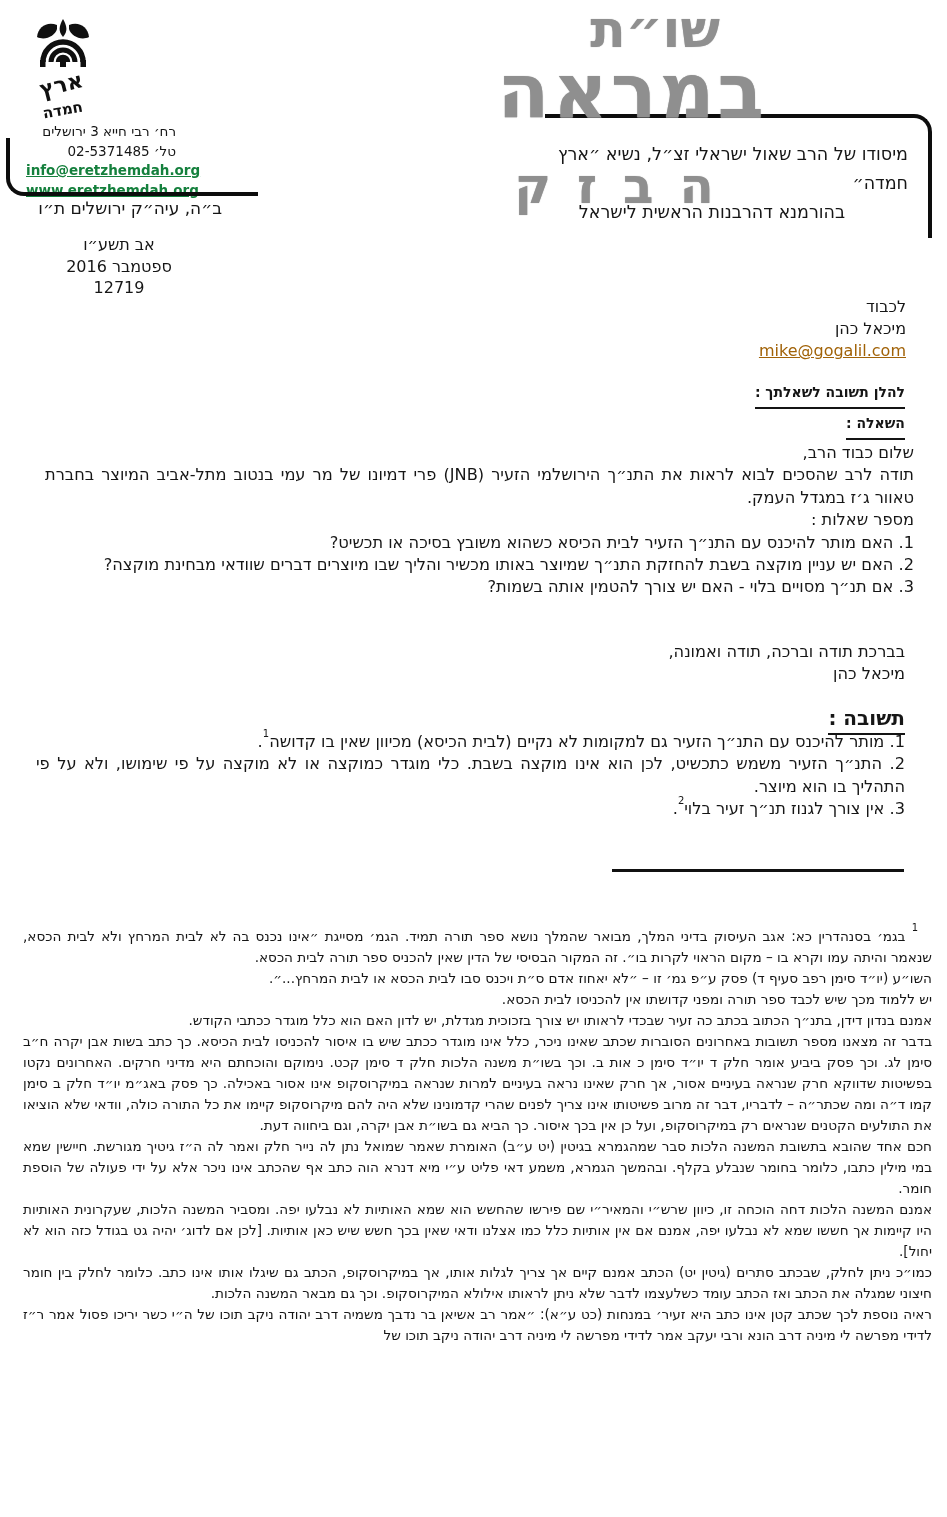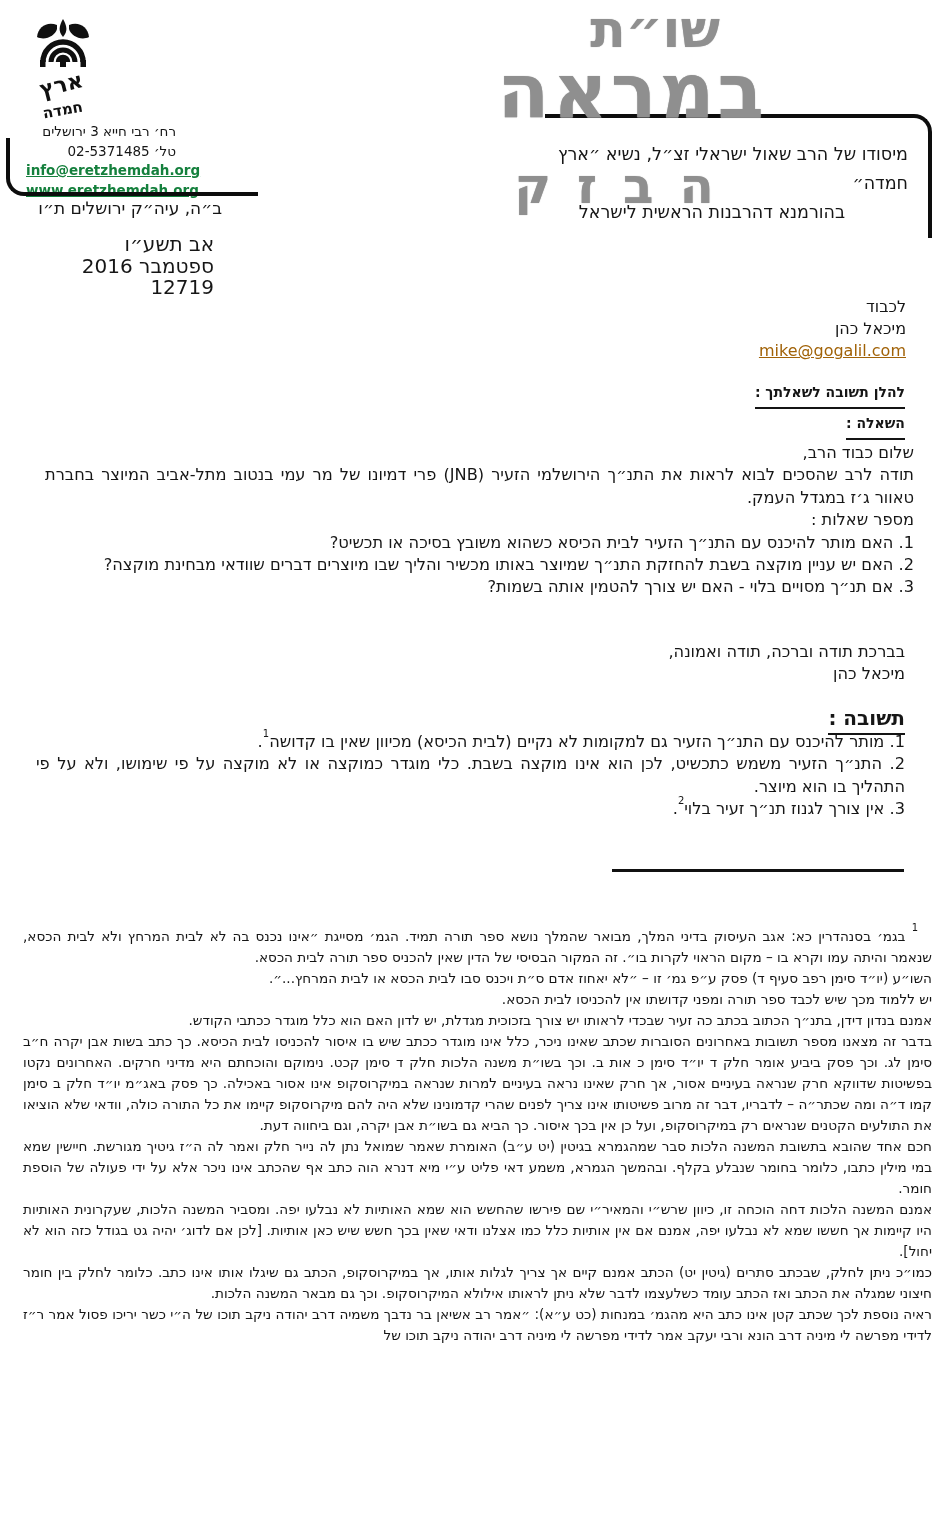--- a/index.html
+++ b/index.html
@@ -27,22 +27,22 @@
   .big-title{color:#8f8f8f;font-weight:bold;text-align:center;z-index:2;
     text-shadow:0 0 1px #a5a5a5;}
   .t1{left:575px;top:2px;width:160px;font-size:52px;line-height:54px;}
   .t2{left:462px;top:52px;width:340px;font-size:76px;line-height:80px;letter-spacing:3px;}
   .t3{left:452px;top:146px;width:350px;font-size:50px;line-height:80px;letter-spacing:26px;}
   .subtitle{left:516px;top:140px;width:392px;font-size:17.5px;line-height:29px;z-index:2;}
   .subtitle .l1{text-align:right;}
   .subtitle .l2{text-align:center;}
 
   
-  .dateblock{left:24px;top:234px;width:190px;font-size:20px;line-height:21.5px;
-    direction:ltr;text-align:right;}
+  .dateblock{left:24px;top:234px;width:190px;font-size:16px;line-height:21.5px;
+    direction:ltr;text-align:center;}
   .recipient{left:600px;top:296px;width:306px;font-size:16px;line-height:22px;text-align:right;}
   .recipient a{color:#a16207;text-decoration:underline;text-align:center;}
 
   
   .heads{left:500px;top:378px;width:405px;text-align:right;font-size:14px;line-height:28px;font-weight:bold;}
   .ul{border-bottom:2px solid #141414;padding-bottom:1px;display:inline-block;}
   .h-answer{left:500px;top:704px;width:405px;text-align:right;font-size:20px;line-height:28px;font-weight:bold;}
 
   
   .qblock{left:36px;top:442px;width:869px;font-size:16.2px;line-height:22.4px;text-align:justify;margin-left:9px;}
@@ -145,16 +145,16 @@
 
   <div class="abs footnotes">
     <p class="fn fn-first"><sup class="ref">1</sup> <span>בגמ׳ בסנהדרין כא: אגב העיסוק בדיני המלך, מבואר שהמלך נושא ספר תורה תמיד. הגמ׳ מסייגת ״אינו נכנס בה לא לבית המרחץ ולא לבית הכסא, שנאמר והיתה עמו וקרא בו – מקום הראוי לקרות בו״. זה המקור הבסיסי של הדין שאין להכניס ספר תורה לבית הכסא.</span></p>
     <p class="fn">השו״ע (יו״ד סימן רפב סעיף ד) פסק ע״פ גמ׳ זו – ״לא יאחוז אדם ס״ת ויכנס סבו לבית הכסא או לבית המרחץ...״.</p>
     <p class="fn">יש ללמוד מכך שיש לכבד ספר תורה ומפני קדושתו אין להכניסו לבית הכסא.</p>
     <p class="fn">אמנם בנדון דידן, בתנ״ך הכתוב בכתב כה זעיר שבכדי לראותו יש צורך בזכוכית מגדלת, יש לדון האם הוא כלל מוגדר ככתבי הקודש.</p>
     <p class="fn">בדבר זה מצאנו מספר תשובות באחרונים הסוברות שכתב שאינו ניכר, כלל אינו מוגדר ככתב שיש בו איסור להכניסו לבית הכיסא. כך כתב בשות אבן יקרה ח״ב סימן לג. וכך פסק ביביע אומר חלק ד יו״ד סימן כ אות ב. וכך בשו״ת משנה הלכות חלק ד סימן קכט. נימוקם והוכחתם היא מדיני חרקים. האחרונים נקטו בפשיטות שדווקא חרק שנראה בעיניים אסור, אך חרק שאינו נראה בעיניים למרות שנראה במיקרוסקופ אינו אסור באכילה. כך פסק באג״מ יו״ד חלק ב סימן קמו ד״ה ומה שכתר״ה – לדבריו, דבר זה מרוב פשיטותו אינו צריך לפנים שהרי קדמונינו שלא היה להם מיקרוסקופ קיימו את כל התורה כולה, וודאי שלא הוציאו את התולעים הקטנים שנראים רק במיקרוסקופ, ועל כן אין בכך איסור. כך הביא גם בשו״ת אבן יקרה, וגם ביחווה דעת.</p>
     <p class="fn">חכם אחד שהובא בתשובת המשנה הלכות סבר שמהגמרא בגיטין (יט ע״ב) האומרת שאמר שמואל נתן לה נייר חלק ואמר לה ה״ז גיטיך מגורשת. חיישין שמא במי מילין כתבו, כלומר בחומר שנבלע בקלף. ובהמשך הגמרא, משמע דאי פליט ע״י מיא דנרא הוה כתב אף שהכתב אינו ניכר אלא על ידי פעולה של הוספת חומר.</p>
     <p class="fn">אמנם המשנה הלכות דחה הוכחה זו, כיוון שרש״י והמאיר״י שם פירשו שהחשש הוא שמא האותיות לא נבלעו יפה. ומסביר המשנה הלכות, שעקרונית האותיות היו קיימות אך חששו שמא לא נבלעו יפה, אמנם אם אין אותיות כלל כמו אצלנו ודאי שאין בכך חשש שיש כאן אותיות. [לכן אם לדוג׳ יהיה גט בגודל כזה הוא לא יחול].</p>
     <p class="fn">כמו״כ ניתן לחלק, שבכתב סתרים (גיטין יט) הכתב אמנם קיים אך צריך לגלות אותו, אך במיקרוסקופ, הכתב גם שיגלו אותו אינו כתב. כלומר לחלק בין חומר חיצוני שמגלה את הכתב ואז הכתב עומד כשלעצמו לדבר שלא ניתן לראותו אילולא המיקרוסקופ. וכך גם מבאר המשנה הלכות.</p>
-    <p class="fn">ראיה נוספת לכך שכתב קטן אינו כתב היא מהגמ׳ במנחות (כט ע״א): ״אמר רב אשיאן בר נדבך משמיה דרב יהודה ניקב תוכו של ה״י כשר יריכו פסול אמר ר״ז לדידי מפרשה לי מיניה דרב הונא ורבי יעקב אמר לדידי מפרשה לי מיניה דרב יהודה ניקב תוכו של</p>
+    <p class="fn">ראיה נוספת לכך שכתב קטן אינו כתב היא זעיר׳ במנחות (כט ע״א): ״אמר רב אשיאן בר נדבך משמיה דרב יהודה ניקב תוכו של ה״י כשר יריכו פסול אמר ר״ז לדידי מפרשה לי מיניה דרב הונא ורבי יעקב אמר לדידי מפרשה לי מיניה דרב יהודה ניקב תוכו של</p>
   </div>
 
 </div>
 
 </body></html>

